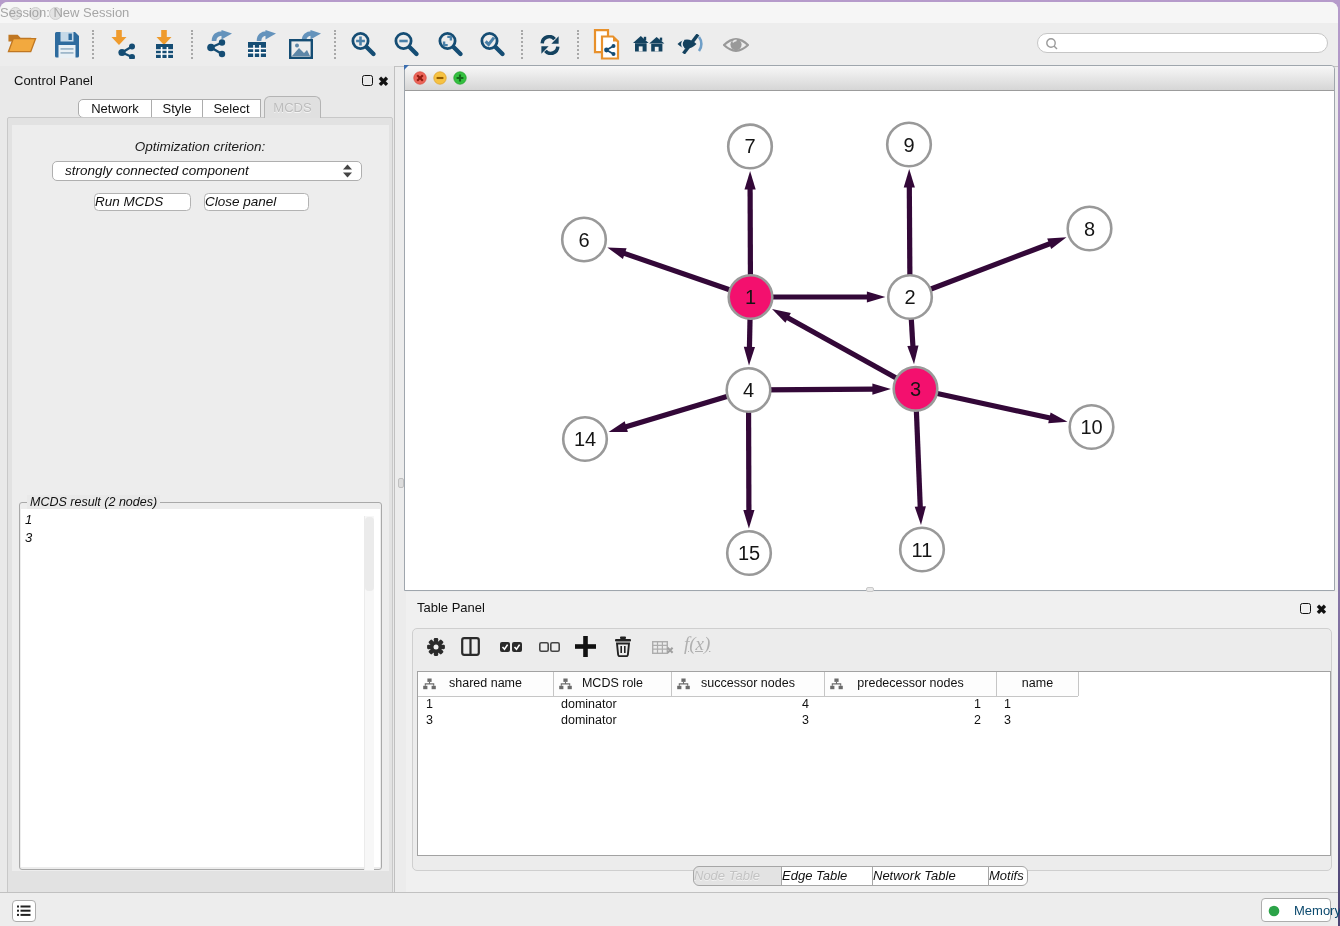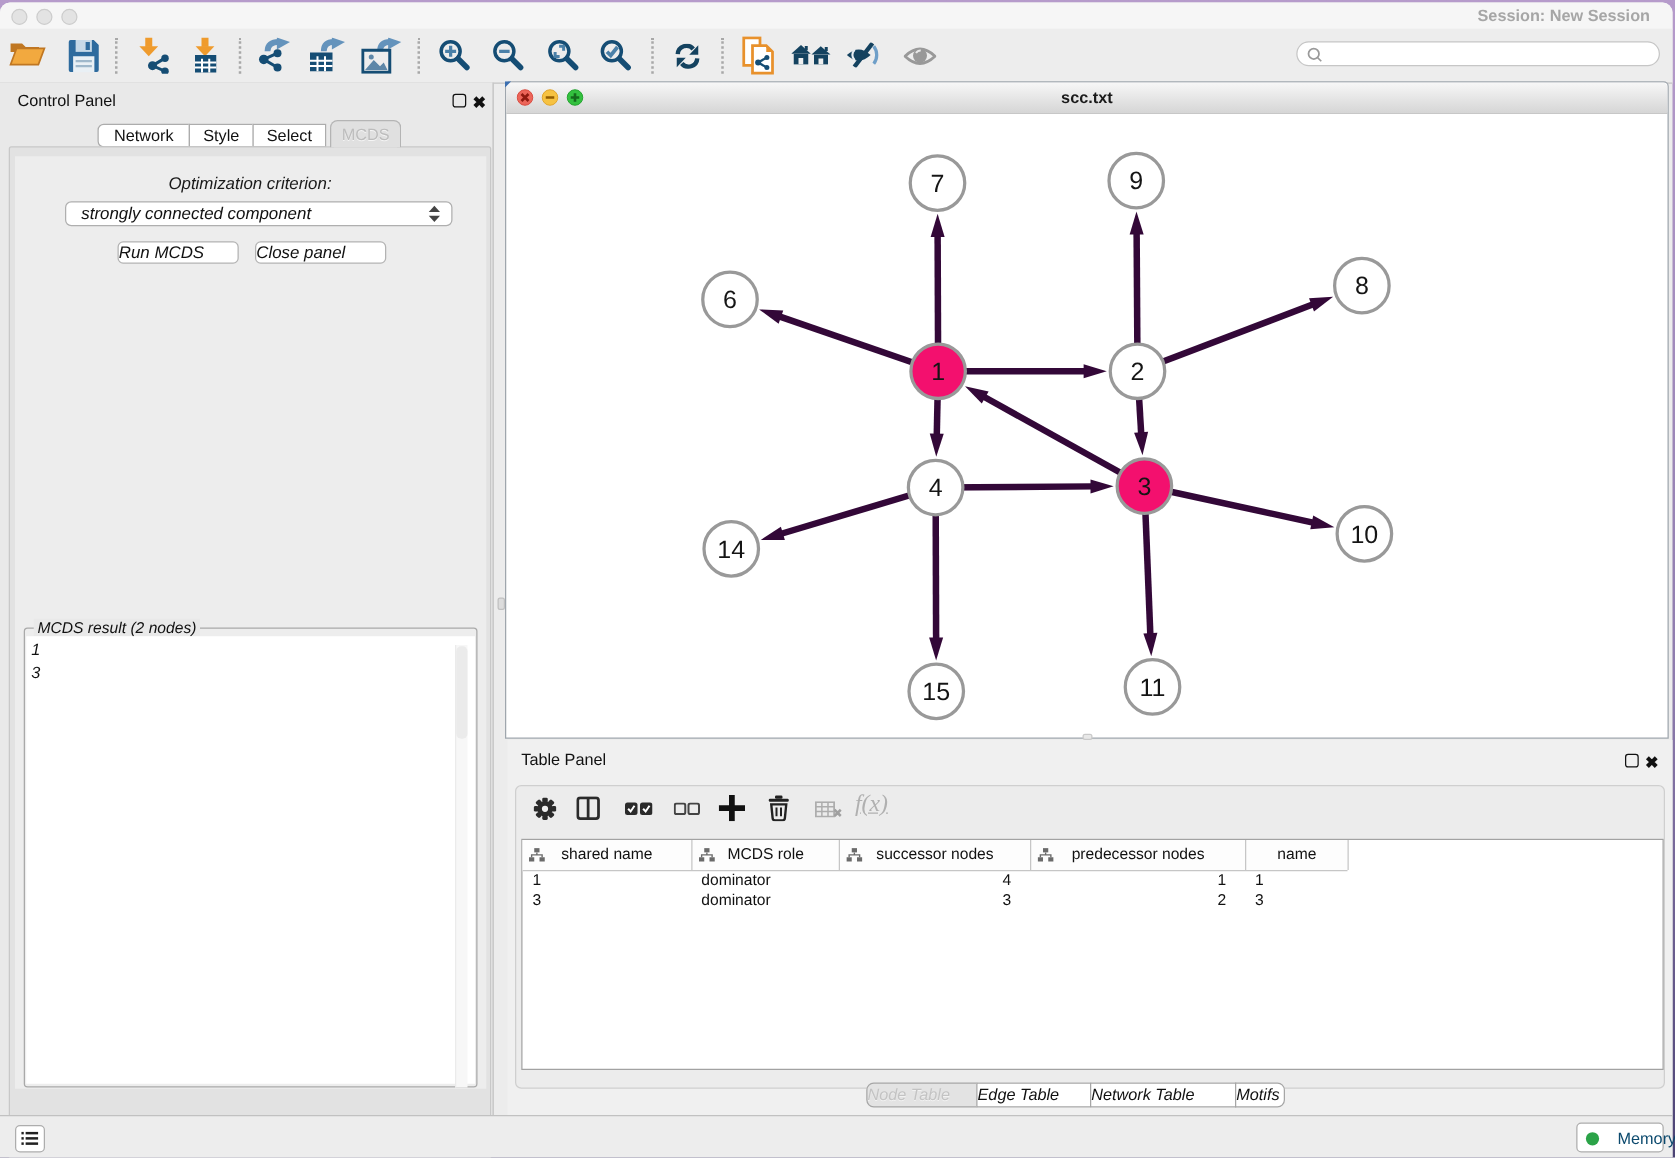--- a/index.html
+++ b/index.html
@@ -6,22 +6,22 @@
   body{width:1340px;height:926px;overflow:hidden;position:relative;
        font-family:"Liberation Sans",sans-serif;
        background:linear-gradient(#b69bcb,#8d7bac 60%,#4c4374);}
   #win{position:absolute;left:0;top:2px;right:2px;bottom:0;
        background:#ececec;border-radius:8px 8px 0 0;}
   
   #titlebar{position:absolute;left:0;top:2px;right:2px;height:21px;
        background:#f6f6f6;border-radius:8px 8px 0 0;border-bottom:1px solid #dedede;}
   .tl{position:absolute;top:5px;width:13px;height:13px;border-radius:50%;
        background:#e3e3e3;border:1px solid #cdcdcd;box-sizing:border-box;}
-  #wtitle{position:absolute;top:3px;left:0;width:1320px;text-align:right;
-       font-size:13px;color:#a6a6a6;font-weight:bold;}
+  #wtitle{position:absolute;top:3px;left:0;width:1320px;text-align:left;
+       font-size:13px;color:#a6a6a6;}
   
   #toolbar{position:absolute;left:0;top:23px;right:2px;height:43px;
        background:#ededed;border-bottom:1px solid #c3c3c3;}
   .sep{position:absolute;top:7px;height:29px;width:0;
        border-left:2px dotted #a8a8a8;}
   .tbi{position:absolute;top:0;}
   #search{position:absolute;left:1037px;top:10px;width:291px;height:20px;
        background:#fff;border:1px solid #c6c6c6;border-radius:11px;box-sizing:border-box;}
   
   #cpanel{position:absolute;left:0;top:66px;width:395px;bottom:34px;
@@ -234,22 +234,20 @@
   <div style="position:absolute;left:0;top:0;right:0;height:24px;
        background:linear-gradient(#f7f7f7,#d6d6d6);border-bottom:1px solid #9c9c9c;border-radius:4px 4px 0 0;">
     <svg width="60" height="16" viewBox="0 0 60 16" style="position:absolute;left:8px;top:4px">
       <circle cx="7" cy="8" r="6.2" fill="#ec6559" stroke="#d94c41" stroke-width="0.8"></circle>
       <path d="M4.2,5.2 L9.8,10.8 M9.8,5.2 L4.2,10.8" stroke="#8f1a10" stroke-width="2.1"></path>
       <circle cx="27" cy="8" r="6.2" fill="#f6c242" stroke="#e0a52e" stroke-width="0.8"></circle>
       <line x1="23.6" y1="8" x2="30.4" y2="8" stroke="#925c00" stroke-width="2.1"></line>
       <circle cx="47" cy="8" r="6.2" fill="#33c03f" stroke="#24a32f" stroke-width="0.8"></circle>
       <path d="M43.6,8 L50.4,8 M47,4.6 L47,11.4" stroke="#14691c" stroke-width="2.1"></path>
     </svg>
-    <div style="position:absolute;left:0;top:4px;width:100%;text-align:center;
-         font-size:13px;font-weight:bold;color:#1a1a1a;">scc.txt</div>
   </div>
 </div>
 <svg style="position:absolute;left:404px;top:65px" width="5" height="5" viewBox="0 0 5 5">
     <path d="M0,0 H5 L0,5 Z" fill="#3c6fb0"></path>
   </svg>
 <svg id="graph" width="929" height="500" viewBox="0 0 929 500" style="position:absolute;left:405px;top:90px">
     <g stroke="#330838" stroke-width="5.2" fill="none">
       <line x1="345.5" y1="207.0" x2="345.1" y2="97.5"></line>
       <line x1="345.5" y1="207.0" x2="217.8" y2="162.9"></line>
       <line x1="345.5" y1="207.0" x2="463.9" y2="207.0"></line>

